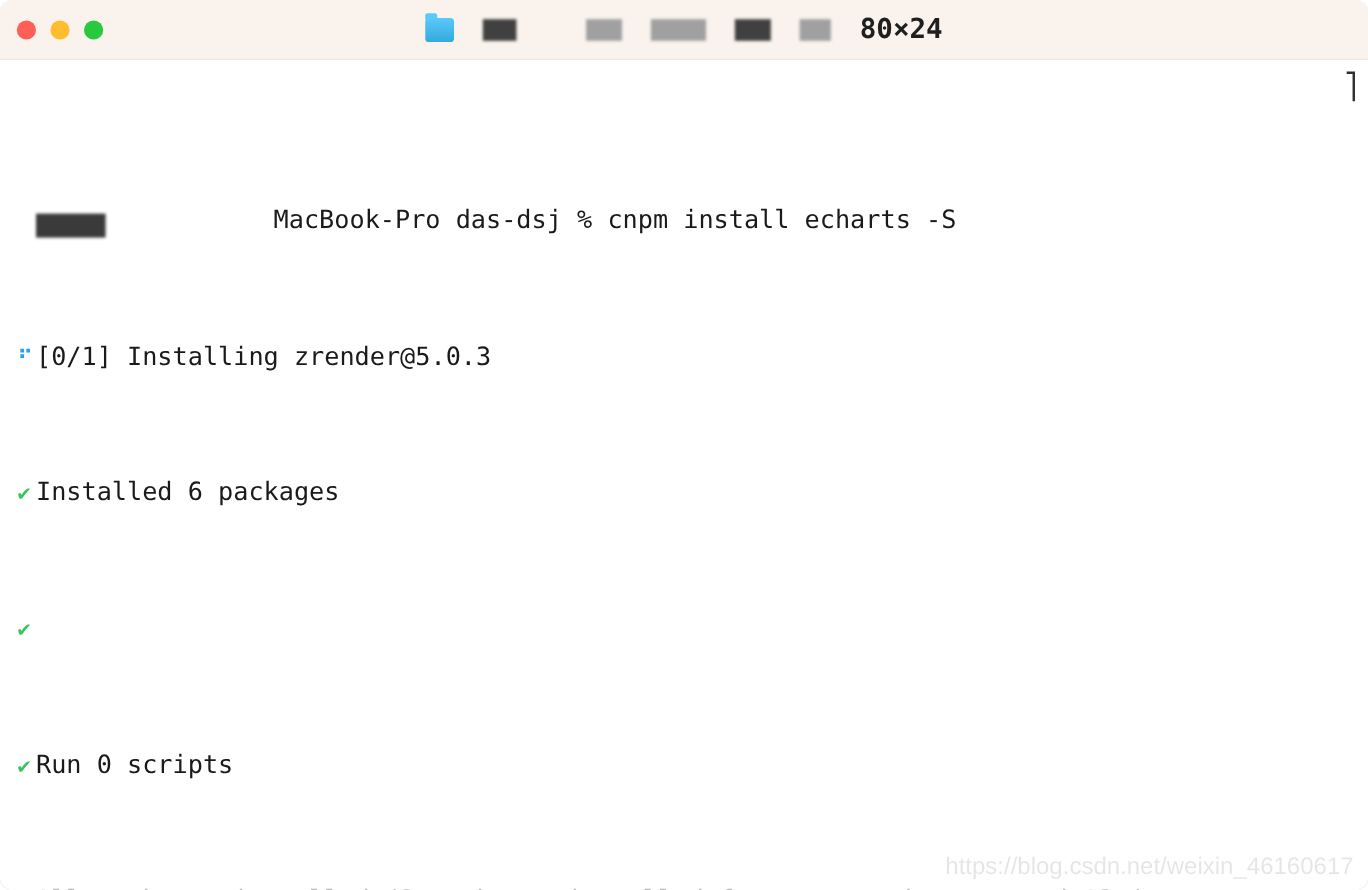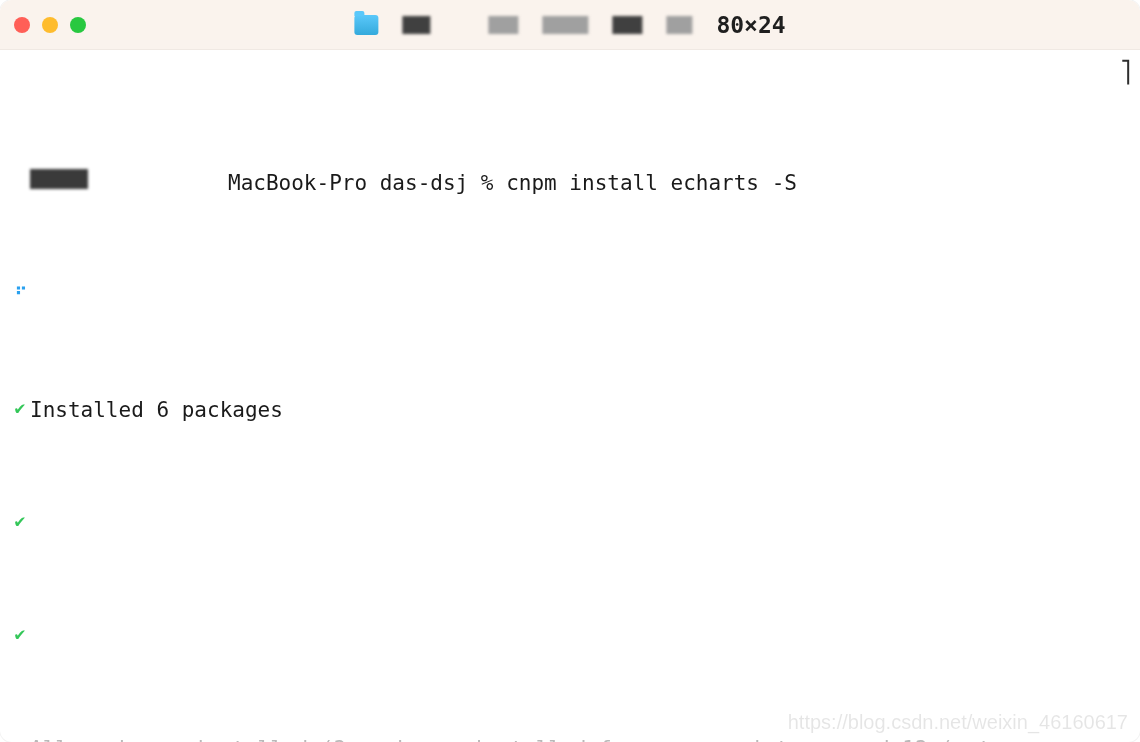--- a/index.html
+++ b/index.html
@@ -48,21 +48,21 @@
   .title-text {
     font-family: "SF Mono", Menlo, monospace;
     font-weight: 700; font-size: 23px; color:#1f1f1f;
   }
   .terminal-body {
     flex:1; padding: 6px 8px 10px 10px;
     font-size: 21px; line-height: 1.35; white-space: pre;
     color:#1a1a1a; overflow:hidden;
     position: relative;
   }
-  .line { display:flex; align-items:flex-start; min-height:28px; }
+  .line { display:flex; align-items:flex-end; min-height:28px; }
   .gutter { width:20px; display:inline-flex; justify-content:center; align-items:center; flex-shrink:0; }
   .check { color:#34c759; font-weight:700; font-size:18px; }
   .spinner { color:#2aa1ef; font-weight:700; font-size:17px; letter-spacing:-2px;}
   .txt { white-space: pre; }
   .muted { color:#b9b9b9; }
   .redblock {
     display:inline-block; height:20px;
     background:#3a3a3a; filter: blur(1.5px);
     vertical-align: middle;
   }
@@ -103,33 +103,35 @@
 
     <div class="line">
       <span class="gutter"></span>
       <span class="redblock" style="width:58px"></span>
       <span class="txt" style="width:140px"></span>
       <span class="txt">MacBook-Pro das-dsj % cnpm install echarts -S</span>
     </div>
 
     <div class="line">
       <span class="gutter"><span class="spinner">⠋</span></span>
+      <span class="txt">[0/1] Installing zrender@5.0.3</span>
     </div>
 
     <div class="line">
       <span class="gutter"><span class="check">✔</span></span>
       <span class="txt">Installed 6 packages</span>
     </div>
 
     <div class="line">
       <span class="gutter"><span class="check">✔</span></span>
     </div>
 
     <div class="line">
       <span class="gutter"><span class="check">✔</span></span>
+      <span class="txt">Run 0 scripts</span>
     </div>
 
     <div class="line">
       <span class="gutter"><span class="check muted">✔</span></span>
       <span class="txt muted">All packages installed (3 packages installed from npm registry, used 12s(netwo</span>
     </div>
     
 
     
 

